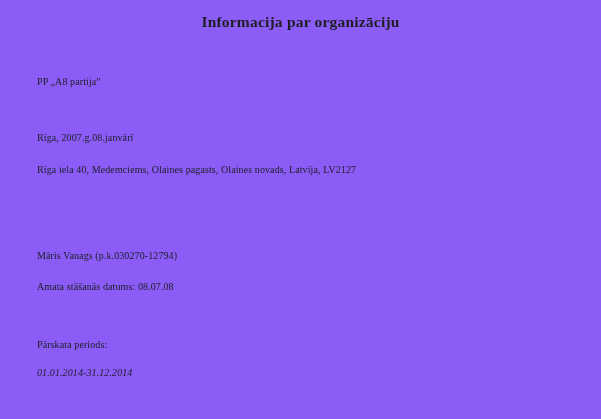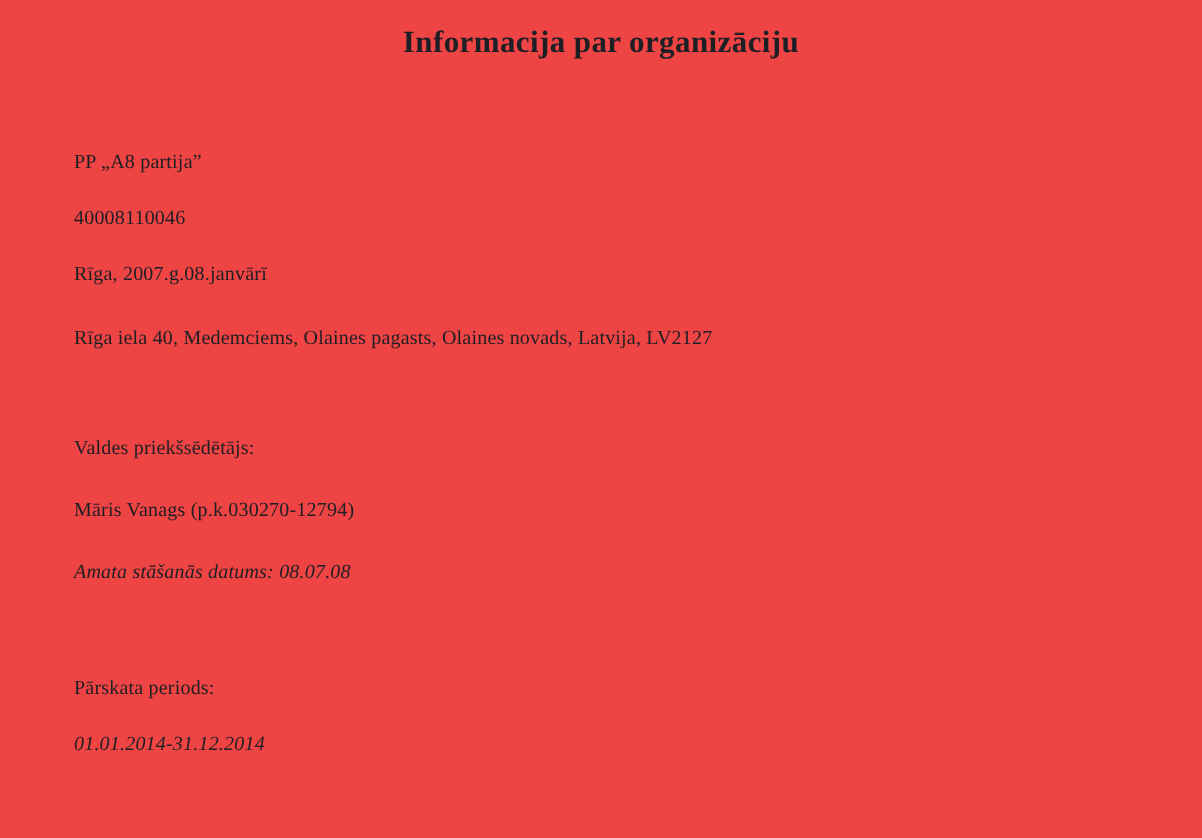--- a/index.html
+++ b/index.html
@@ -4,21 +4,21 @@
 <style>
   html, body {
     margin: 0;
     padding: 0;
     background: #ffffff;
   }
   .page {
     position: relative;
     width: 601px;
     height: 419px;
-    background: #ef4444;
+    background: #8b5cf6;
     overflow: hidden;
     font-family: "Liberation Serif", "DejaVu Serif", serif;
     color: #1d1f24;
   }
   .title {
     position: absolute;
     top: 13px;
     left: 0;
     width: 601px;
     margin: 0;
@@ -35,39 +35,37 @@
     font-weight: normal;
     white-space: nowrap;
     letter-spacing: 0.1px;
   }
   .org-name      { top: 76px; }
   .reg-number    { top: 104px; }
   .place-date    { top: 132px; }
   .address       { top: 164px; }
   .chair-label   { top: 219px; }
   .chair-name    { top: 250px; }
-  .start-date    { top: 281px; font-style: italic; }
+  .start-date    { top: 281px; }
   .period-label  { top: 339px; }
   .period-value  { top: 367px; font-style: italic; }
 </style>
 </head>
 <body>
 
 <div class="page">
   <h1 class="title">Informacija par organizāciju</h1>
 
   <p class="line org-name">PP „A8 partija”</p>
 
-  <p class="line reg-number">40008110046</p>
 
   <p class="line place-date">Rīga, 2007.g.08.janvārī</p>
 
   <p class="line address">Rīga iela 40, Medemciems, Olaines pagasts, Olaines novads, Latvija, LV2127</p>
 
-  <p class="line chair-label">Valdes priekšsēdētājs:</p>
 
   <p class="line chair-name">Māris Vanags (p.k.030270-12794)</p>
 
   <p class="line start-date">Amata stāšanās datums: 08.07.08</p>
 
   <p class="line period-label">Pārskata periods:</p>
 
   <p class="line period-value">01.01.2014-31.12.2014</p>
 </div>
 

